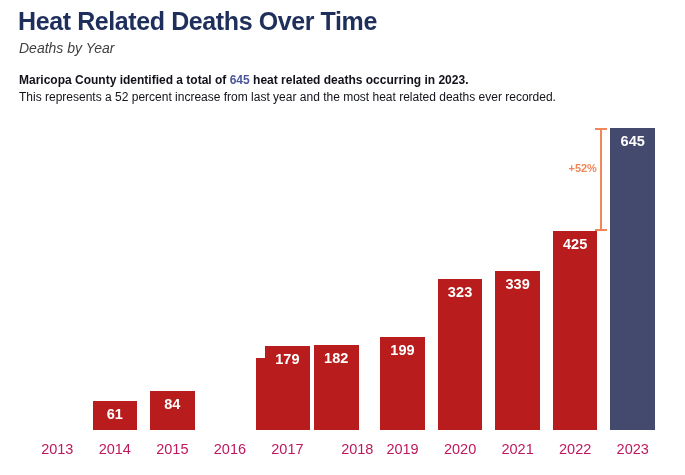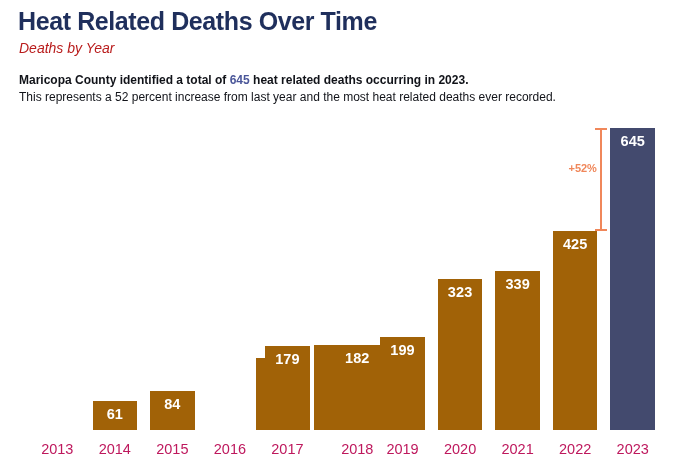--- a/index.html
+++ b/index.html
@@ -18,21 +18,21 @@
     font-size:25px;
     font-weight:bold;
     color:#1f2f5c;
     letter-spacing:-0.4px;
     line-height:1.1;
     margin:0;
   }
   .chart-subtitle{
     font-size:14px;
     font-style:italic;
-    color:#b91c1c;
+    color:#404040;
     margin:4px 0 0 1px;
     line-height:1.2;
   }
   .desc{
     margin:16px 0 0 1px;
     font-size:12px;
     color:#111319;
     line-height:1.42;
     max-width:650px;
   }
@@ -43,21 +43,21 @@
   
   .plot{
     position:absolute;
     left:0;top:0;
     width:685px;height:475px;
     pointer-events:none;
   }
   .bar{
     position:absolute;
     bottom:45px;               
-    background:#a16207;
+    background:#b91c1c;
     pointer-events:auto;
   }
   .bar.highlight{background:#434a6e;}
   .bar-value{
     position:absolute;
     left:0;right:0;
     top:5px;
     text-align:center;
     color:#ffffff;
     font-size:14.5px;
@@ -124,21 +124,21 @@
       </div>
       <div class="xlabel" style="left: 150.091px; width: 44.5455px;">2015</div>
       <div class="bar" style="left: 207.636px; width: 44.5455px; height: 72.1054px; margin-left: 48px;">
         <div class="bar-value">154</div>
       </div>
       <div class="xlabel" style="left: 207.636px; width: 44.5455px;">2016</div>
       <div class="bar" style="left: 265.182px; width: 44.5455px; height: 83.8109px;">
         <div class="bar-value">179</div>
       </div>
       <div class="xlabel" style="left: 265.182px; width: 44.5455px;">2017</div>
-      <div class="bar" style="left: 314px; width: 44.5455px; height: 85.2155px; padding-left: 42px;">
+      <div class="bar" style="left: 314px; width: 44.5455px; height: 85.2155px;">
         <div class="bar-value">182</div>
       </div>
       <div class="xlabel" style="left: 314px; width: 44.5455px; margin-left: 21px;">2018</div>
       <div class="bar" style="left: 380.273px; width: 44.5455px; height: 93.1752px;">
         <div class="bar-value">199</div>
       </div>
       <div class="xlabel" style="left: 380.273px; width: 44.5455px;">2019</div>
       <div class="bar" style="left: 437.818px; width: 44.5455px; height: 151.234px;">
         <div class="bar-value">323</div>
       </div>

